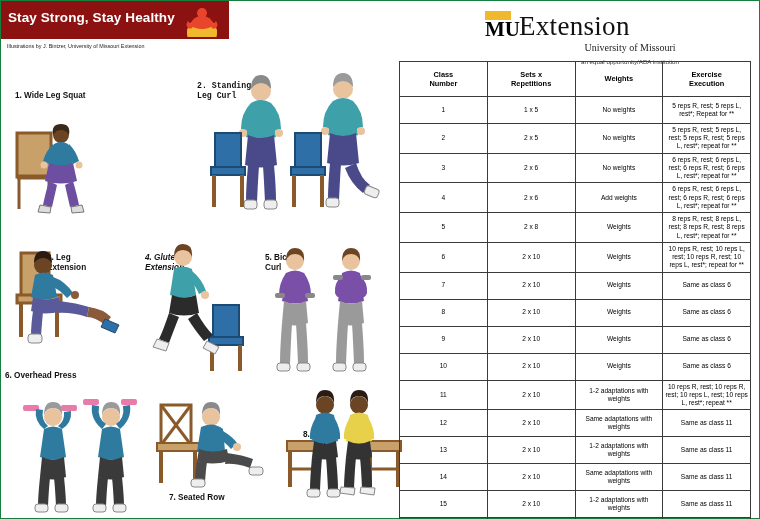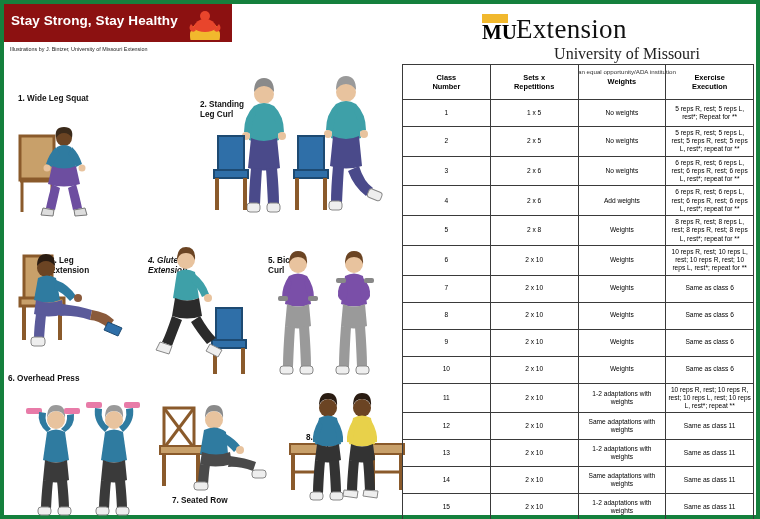--- a/index.html
+++ b/index.html
@@ -11,21 +11,21 @@
     height: 519px;
     background: #ffffff;
     font-family: "Liberation Sans", sans-serif;
     overflow: hidden;
   }
   .page {
     position: relative;
     width: 760px;
     height: 519px;
     box-sizing: border-box;
-    border: 4px solid #15803d;
+    border: 1px solid #15803d;
     background: #ffffff;
   }
 
   
   .banner {
     position: absolute;
     left: 0; top: 0;
     width: 228px;
     height: 38px;
     background: #8c1111;
@@ -89,21 +89,21 @@
   }
   .ext-word {
     font-family: "Liberation Serif", serif;
     font-size: 27px;
     line-height: 28px;
     color: #111;
     letter-spacing: .3px;
   }
   .ext-sub {
     font-family: "Liberation Serif", serif;
-    font-size: 16px;
+    font-size: 10px;
     color: #222;
     text-align: center;
     width: 222px;
     margin-left: 34px;
     margin-top: 1px;
   }
   .ext-eeo {
     font-size: 6.2px;
     color: #333;
     text-align: center;
@@ -207,21 +207,21 @@
         <circle cx="35" cy="60" r="3.5" fill="#e8c39e"></circle>
         <circle cx="70" cy="60" r="3.5" fill="#e8c39e"></circle>
         <path d="M40 58 q12 5 24 0 l4 18 q-16 5-32 0z" fill="#6d4ea0"></path>
         <path d="M40 76 q-4 14-6 24 l9 2 q3-13 5-22z" fill="#6d4ea0"></path>
         <path d="M64 76 q4 14 6 24 l-9 2 q-3-13-5-22z" fill="#6d4ea0"></path>
         <path d="M31 100 l11 2 l-1 6 l-12-1z" fill="#dddddd" stroke="#777" stroke-width="1"></path>
         <path d="M73 100 l-11 2 l1 6 l12-1z" fill="#dddddd" stroke="#777" stroke-width="1"></path>
       </g>
     </svg>
 
-    <div class="fig-label" style="left:196px; top:44px; white-space:pre;">2. Standing
+    <div class="fig-label" style="left:196px; top:28px; white-space:pre;font-family:Liberation Mono, monospace;">2. Standing
 Leg Curl</div>
     <svg class="fig" style="left:190px; top:8px;" width="200" height="170" viewBox="0 0 200 170">
 
       <g>
         <circle cx="70" cy="30" r="10" fill="#e8c39e"></circle>
         <path d="M60 28 q0-14 10-14 q10 0 10 14 q-4-6-10-6 q-6 0-10 6z" fill="#8a8a8a"></path>
         <path d="M60 42 q10-6 20 0 l5 34 q-15 6-30 0z" fill="#3ea0a8"></path>
         <path d="M60 42 q-10 10-10 26 l7 2 q1-14 5-20z" fill="#3ea0a8"></path>
         <path d="M80 42 q10 10 10 26 l-7 2 q-1-14-5-20z" fill="#3ea0a8"></path>
         <circle cx="52" cy="72" r="4" fill="#e8c39e"></circle>

